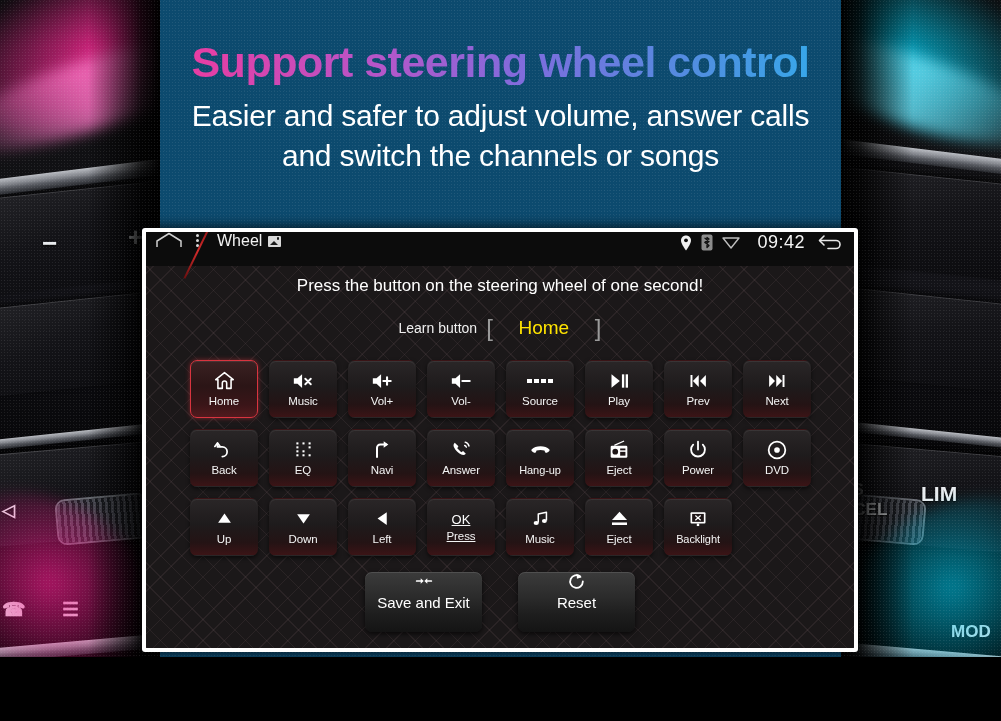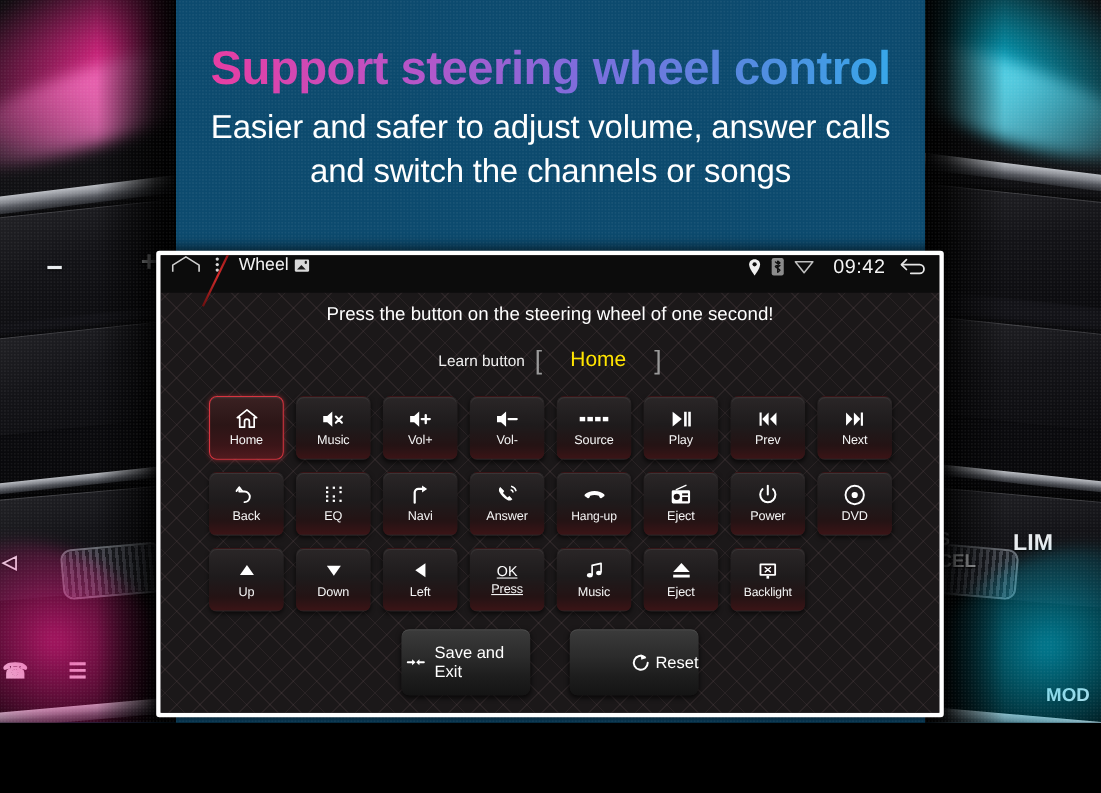--- a/index.html
+++ b/index.html
@@ -304,21 +304,21 @@
   #actions {
     position:absolute; left:0; right:0; top:340px;
     display:flex; justify-content:center; gap:36px;
     z-index:3;
   }
   .action {
     width:117px; height:60px;
     border-radius:7px;
     background:linear-gradient(180deg,#3b3b3b 0%, #2b2b2b 42%, #1d1d1d 72%, #141414 100%);
     box-shadow:0 1px 0 rgba(255,255,255,.11) inset, 0 2px 5px rgba(0,0,0,.7);
-    display:flex; flex-direction:row; align-items:center; justify-content:flex-end;
+    display:flex; flex-direction:column; align-items:center; justify-content:flex-start;
     gap:4px;
     color:#ffffff; cursor:pointer;
   }
   .action .ico { height:18px; display:flex; align-items:center; justify-content:center; }
   .action .lbl { font-size:15px; }
   .action.wide { width:117px; }
 
   svg { display:block; }
 </style>
 </head>

